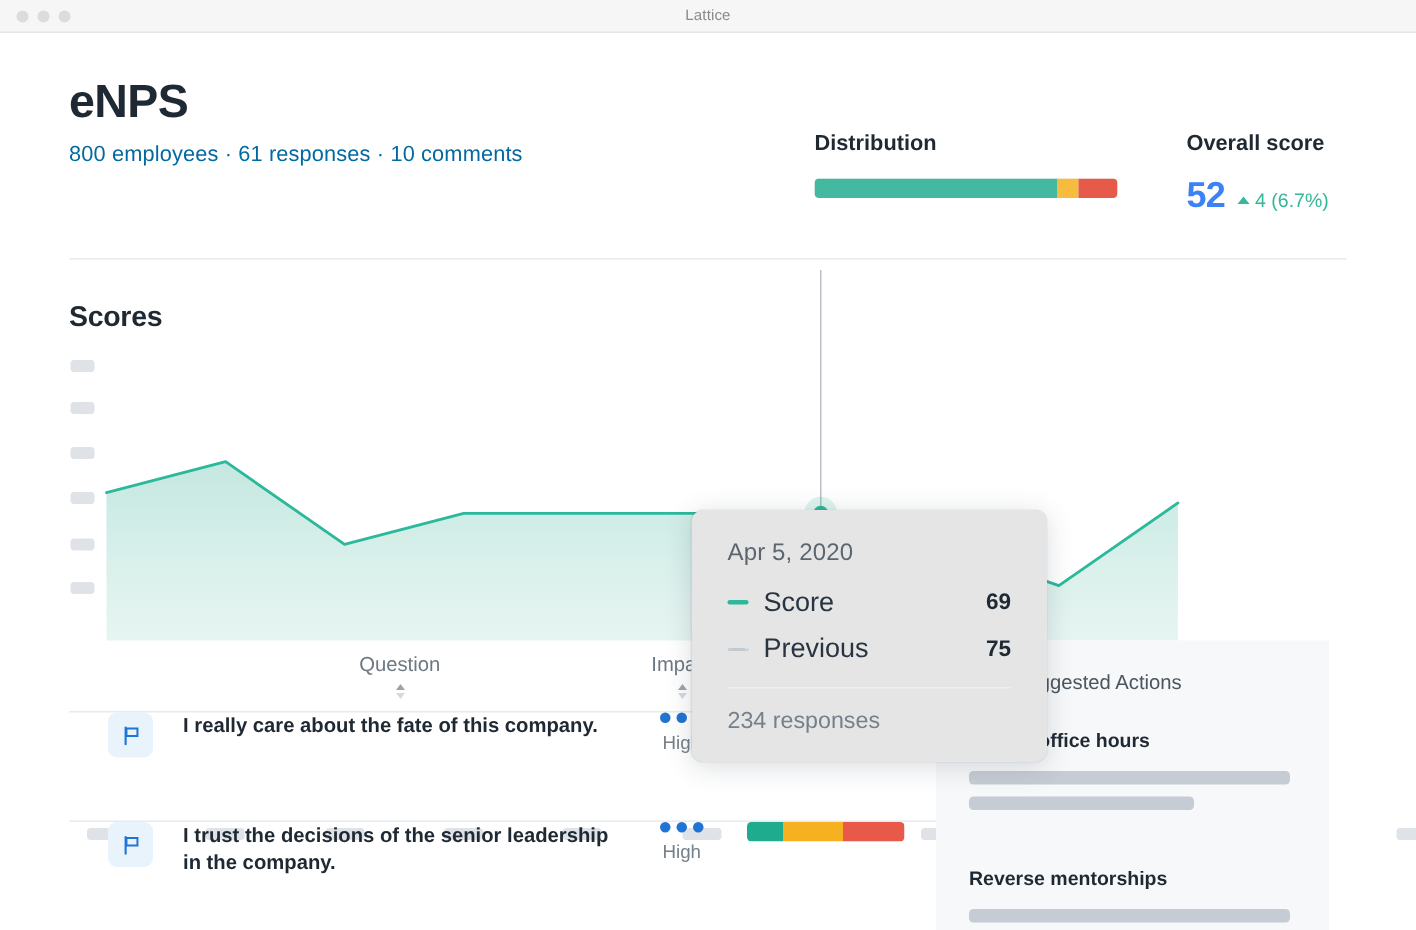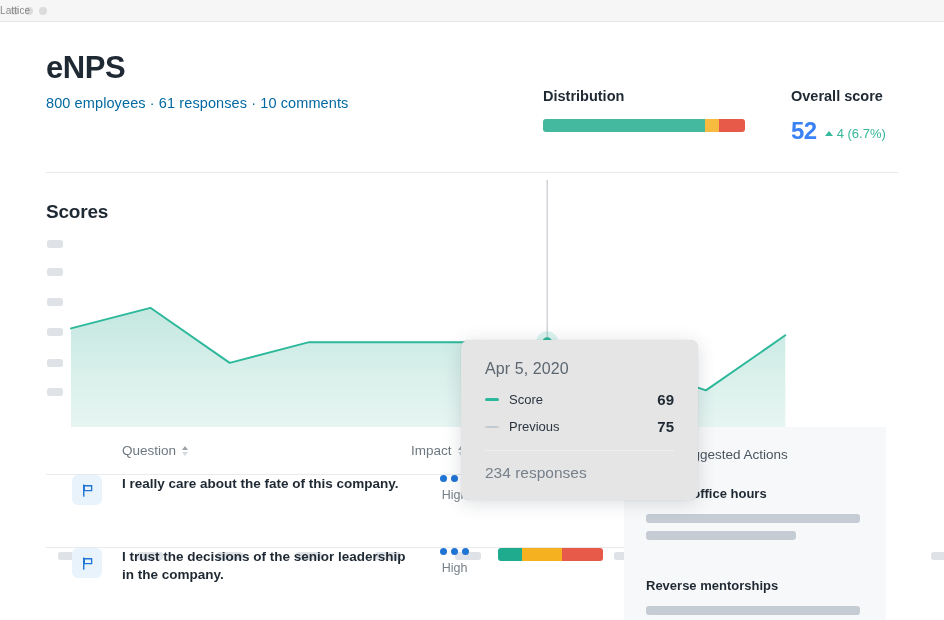--- a/index.html
+++ b/index.html
@@ -30,20 +30,21 @@
     margin-left: 11px;
   }
   .dot {
     width: 8px; height: 8px;
     border-radius: 50%;
     background: #dcdcdc;
   }
   .win-title {
     position: absolute;
     left: 0; right: 0;
+    text-align: center;
     font-size: 10px;
     color: #8a8a8a;
     letter-spacing: .1px;
   }
 
   
   .page {
     position: relative;
     height: 599px;
     background: #fff;
@@ -192,21 +193,21 @@
     height: 2.5px;
     background: #2cb89a;
     border-radius: 2px;
   }
   .tt-swatch.dashed i {
     background: none;
     border-top: 2.5px dashed #c2cad1;
     height: 0;
   }
   .tt-name {
-    font-size: 13px;
+    font-size: 18px;
     color: #2a3440;
     flex: 1;
   }
   .tt-val {
     font-size: 15px;
     font-weight: bold;
     color: #1f2933;
   }
   .tt-sep {
     height: 1px;
@@ -237,20 +238,21 @@
     padding-left: 76px;
     box-sizing: border-box;
     border-bottom: 1px solid #e8eaec;
   }
   .th {
     font-size: 13.5px;
     color: #6d7882;
     display: flex;
     align-items: center;
     gap: 6px;
+    flex-direction: column;
   }
   .th-question { width: 289px; }
   .th-impact  { width: 87px; }
   .th-dist    { flex: 1; }
   .sorter {
     display: inline-flex;
     flex-direction: column;
     gap: 2px;
   }
   .sorter i {

